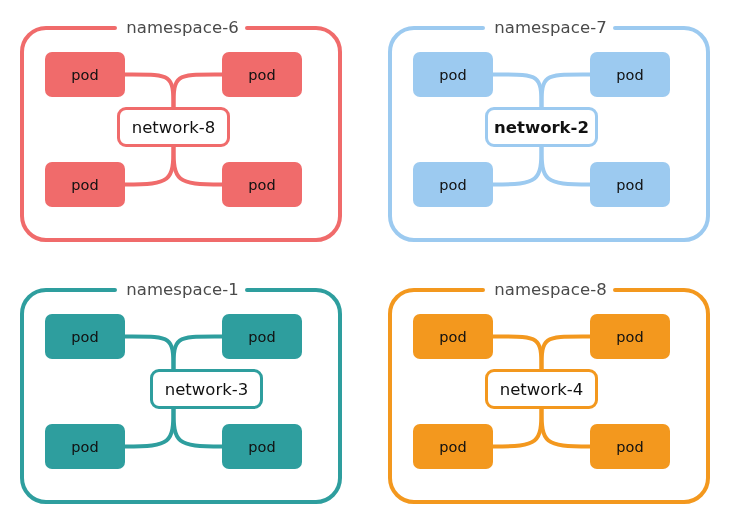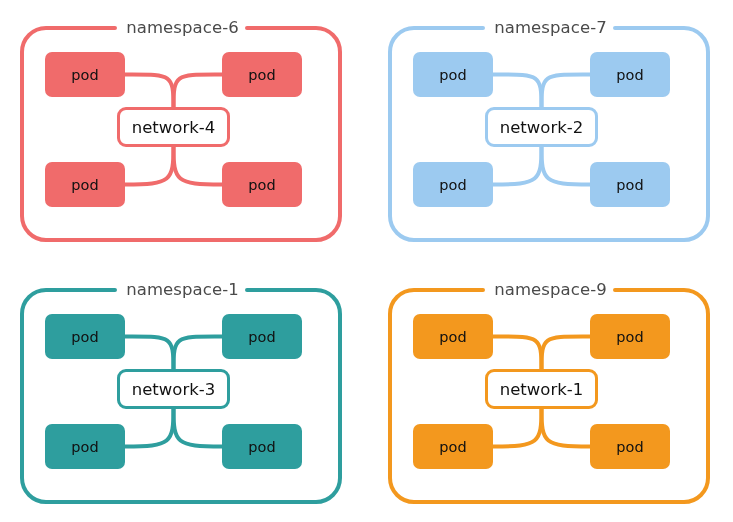--- a/index.html
+++ b/index.html
@@ -88,60 +88,60 @@
         <path d="M 113 64.5 C 159 64.5, 161.5 63, 161.5 97" fill="none" stroke="#F06B6B" stroke-width="4" stroke-linecap="round"></path>
         <path d="M 210 64.5 C 164 64.5, 161.5 63, 161.5 97" fill="none" stroke="#F06B6B" stroke-width="4" stroke-linecap="round"></path>
         <path d="M 113 174.5 C 159 174.5, 161.5 171, 161.5 137" fill="none" stroke="#F06B6B" stroke-width="4" stroke-linecap="round"></path>
         <path d="M 210 174.5 C 164 174.5, 161.5 171, 161.5 137" fill="none" stroke="#F06B6B" stroke-width="4" stroke-linecap="round"></path>
       </svg>
       <div class="ns-label" style="color: rgb(74, 74, 74);">namespace-6</div>
       <div class="pod tl" style="background: rgb(240, 107, 107); color: rgb(17, 17, 17);">pod</div>
       <div class="pod tr" style="background: rgb(240, 107, 107); color: rgb(17, 17, 17);">pod</div>
       <div class="pod bl" style="background: rgb(240, 107, 107); color: rgb(17, 17, 17);">pod</div>
       <div class="pod br" style="background: rgb(240, 107, 107); color: rgb(17, 17, 17);">pod</div>
-      <div class="network" style="border: 3px solid rgb(240, 107, 107); background: rgb(255, 255, 255);">network-4</div>
+      <div class="network" style="border: 3px solid rgb(240, 107, 107); background: rgb(255, 255, 255);">network-8</div>
     </div>
     <div class="panel" style="left: 380px; top: 10px;">
       <svg class="panel-svg" viewBox="0 0 341 240">
         <path d="M 235 18 L 304 18 A 24 24 0 0 1 328 42 L 328 206 A 24 24 0 0 1 304 230 L 34 230 A 24 24 0 0 1 10 206 L 10 42 A 24 24 0 0 1 34 18 L 103 18" fill="none" stroke="#9CCAF0" stroke-width="4" stroke-linecap="round"></path>
         <path d="M 113 64.5 C 159 64.5, 161.5 63, 161.5 97" fill="none" stroke="#9CCAF0" stroke-width="4" stroke-linecap="round"></path>
         <path d="M 210 64.5 C 164 64.5, 161.5 63, 161.5 97" fill="none" stroke="#9CCAF0" stroke-width="4" stroke-linecap="round"></path>
         <path d="M 113 174.5 C 159 174.5, 161.5 171, 161.5 137" fill="none" stroke="#9CCAF0" stroke-width="4" stroke-linecap="round"></path>
         <path d="M 210 174.5 C 164 174.5, 161.5 171, 161.5 137" fill="none" stroke="#9CCAF0" stroke-width="4" stroke-linecap="round"></path>
       </svg>
       <div class="ns-label" style="color: rgb(74, 74, 74);">namespace-7</div>
       <div class="pod tl" style="background: rgb(156, 202, 240); color: rgb(17, 17, 17);">pod</div>
       <div class="pod tr" style="background: rgb(156, 202, 240); color: rgb(17, 17, 17);">pod</div>
       <div class="pod bl" style="background: rgb(156, 202, 240); color: rgb(17, 17, 17);">pod</div>
       <div class="pod br" style="background: rgb(156, 202, 240); color: rgb(17, 17, 17);">pod</div>
-      <div class="network" style="border: 3px solid rgb(156, 202, 240); background: rgb(255, 255, 255);">network-2</div>
+      <div class="network" style="border: 3px solid rgb(156, 202, 240); background: rgb(255, 255, 255); font-weight: bold;">network-2</div>
     </div>
     <div class="panel" style="left: 12px; top: 272px;">
       <svg class="panel-svg" viewBox="0 0 341 240">
         <path d="M 235 18 L 304 18 A 24 24 0 0 1 328 42 L 328 206 A 24 24 0 0 1 304 230 L 34 230 A 24 24 0 0 1 10 206 L 10 42 A 24 24 0 0 1 34 18 L 103 18" fill="none" stroke="#2E9E9E" stroke-width="4" stroke-linecap="round"></path>
         <path d="M 113 64.5 C 159 64.5, 161.5 63, 161.5 97" fill="none" stroke="#2E9E9E" stroke-width="4" stroke-linecap="round"></path>
         <path d="M 210 64.5 C 164 64.5, 161.5 63, 161.5 97" fill="none" stroke="#2E9E9E" stroke-width="4" stroke-linecap="round"></path>
         <path d="M 113 174.5 C 159 174.5, 161.5 171, 161.5 137" fill="none" stroke="#2E9E9E" stroke-width="4" stroke-linecap="round"></path>
         <path d="M 210 174.5 C 164 174.5, 161.5 171, 161.5 137" fill="none" stroke="#2E9E9E" stroke-width="4" stroke-linecap="round"></path>
       </svg>
       <div class="ns-label" style="color: rgb(74, 74, 74);">namespace-1</div>
       <div class="pod tl" style="background: rgb(46, 158, 158); color: rgb(17, 17, 17);">pod</div>
       <div class="pod tr" style="background: rgb(46, 158, 158); color: rgb(17, 17, 17);">pod</div>
       <div class="pod bl" style="background: rgb(46, 158, 158); color: rgb(17, 17, 17);">pod</div>
       <div class="pod br" style="background: rgb(46, 158, 158); color: rgb(17, 17, 17);">pod</div>
-      <div class="network" style="border: 3px solid rgb(46, 158, 158); background: rgb(255, 255, 255);">network-3</div>
+      <div class="network" style="border: 3px solid rgb(46, 158, 158); background: rgb(255, 255, 255); margin-left: 33px;">network-3</div>
     </div>
     <div class="panel" style="left: 380px; top: 272px;">
       <svg class="panel-svg" viewBox="0 0 341 240">
         <path d="M 235 18 L 304 18 A 24 24 0 0 1 328 42 L 328 206 A 24 24 0 0 1 304 230 L 34 230 A 24 24 0 0 1 10 206 L 10 42 A 24 24 0 0 1 34 18 L 103 18" fill="none" stroke="#F3981E" stroke-width="4" stroke-linecap="round"></path>
         <path d="M 113 64.5 C 159 64.5, 161.5 63, 161.5 97" fill="none" stroke="#F3981E" stroke-width="4" stroke-linecap="round"></path>
         <path d="M 210 64.5 C 164 64.5, 161.5 63, 161.5 97" fill="none" stroke="#F3981E" stroke-width="4" stroke-linecap="round"></path>
         <path d="M 113 174.5 C 159 174.5, 161.5 171, 161.5 137" fill="none" stroke="#F3981E" stroke-width="4" stroke-linecap="round"></path>
         <path d="M 210 174.5 C 164 174.5, 161.5 171, 161.5 137" fill="none" stroke="#F3981E" stroke-width="4" stroke-linecap="round"></path>
       </svg>
-      <div class="ns-label" style="color: rgb(74, 74, 74);">namespace-9</div>
+      <div class="ns-label" style="color: rgb(74, 74, 74);">namespace-8</div>
       <div class="pod tl" style="background: rgb(243, 152, 30); color: rgb(17, 17, 17);">pod</div>
       <div class="pod tr" style="background: rgb(243, 152, 30); color: rgb(17, 17, 17);">pod</div>
       <div class="pod bl" style="background: rgb(243, 152, 30); color: rgb(17, 17, 17);">pod</div>
       <div class="pod br" style="background: rgb(243, 152, 30); color: rgb(17, 17, 17);">pod</div>
-      <div class="network" style="border: 3px solid rgb(243, 152, 30); background: rgb(255, 255, 255);">network-1</div>
+      <div class="network" style="border: 3px solid rgb(243, 152, 30); background: rgb(255, 255, 255);">network-4</div>
     </div>
   </div>
 
 </body></html>

